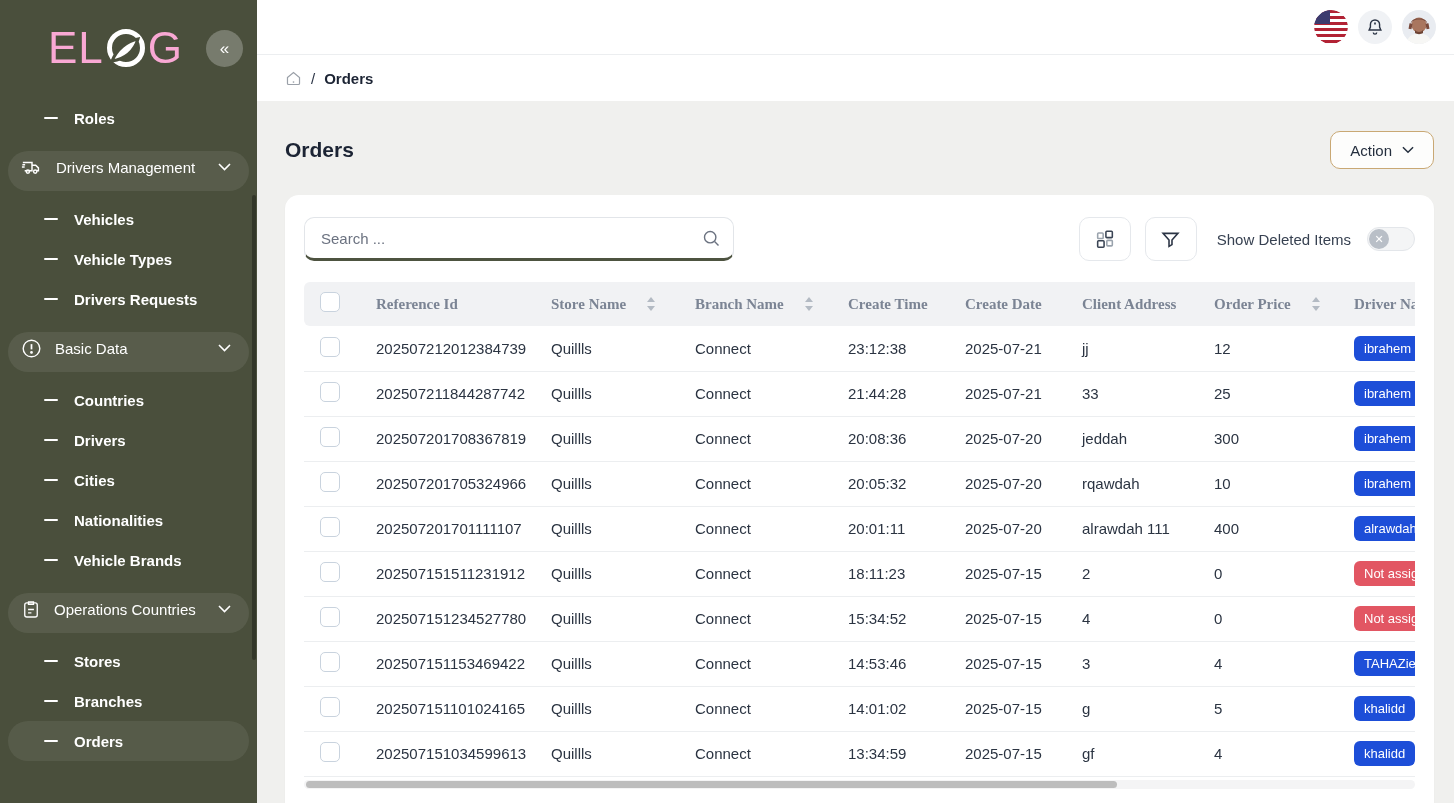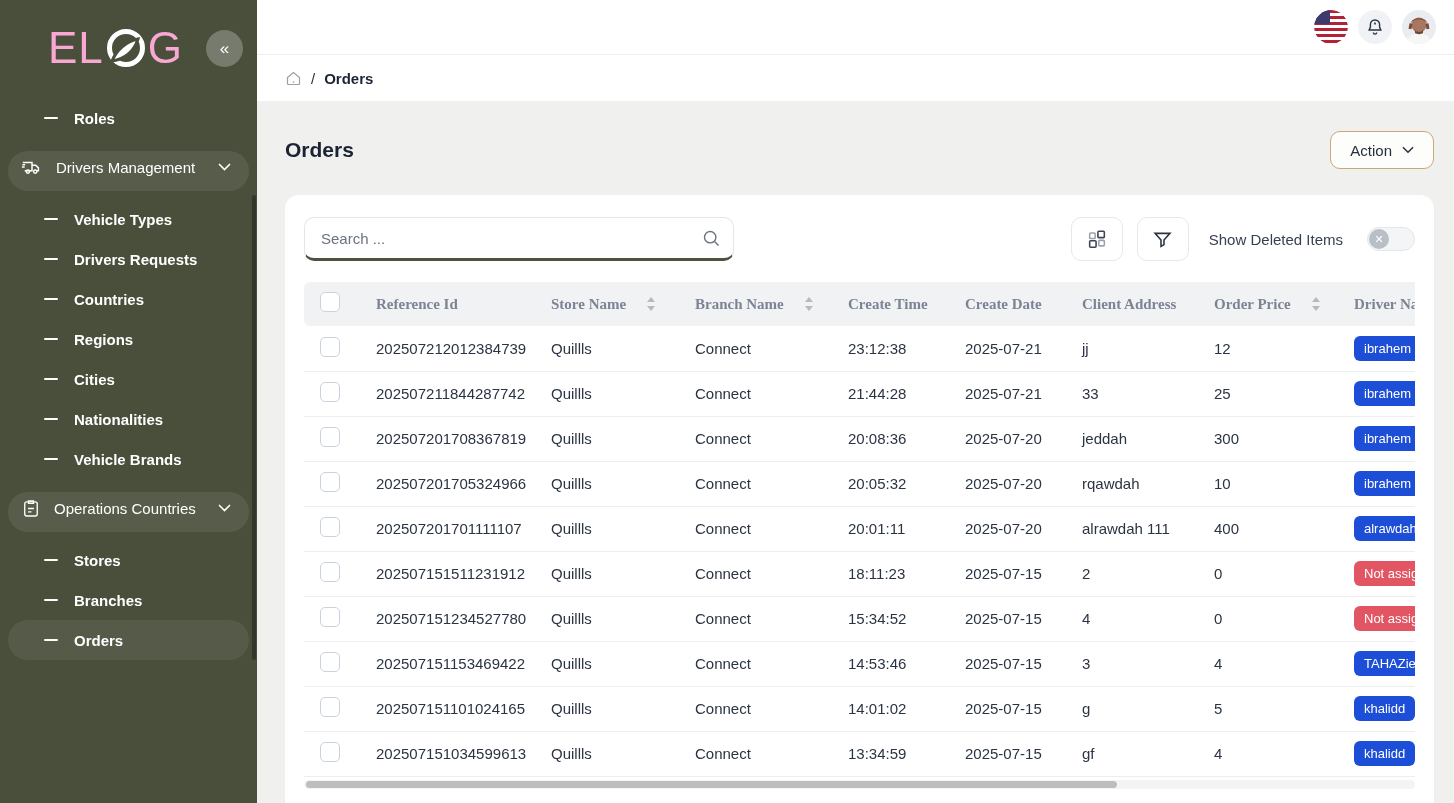--- a/index.html
+++ b/index.html
@@ -42,21 +42,21 @@
 
   .card { background:#fff; border-radius:14px 14px 0 0; box-shadow:0 1px 2px rgba(0,0,0,0.04); padding:22px 19px 0 19px; flex:1; min-height:0; display:flex; flex-direction:column; }
   .card-toolbar { display:flex; align-items:flex-end; }
   .search-wrap { position:relative; width:430px; }
   .search-input { width:100%; height:44px; border:1px solid #e2e5e9; border-bottom:3px solid #4d5340; border-radius:10px;
     padding:0 42px 0 16px; font-size:15px; color:#374151; font-family:inherit; outline:none; background:#fff; }
   .search-input::placeholder { color:#6b7280; }
   .search-icon-btn { position:absolute; right:12px; top:11px; background:none; border:none; cursor:pointer; }
   .toolbar-right { margin-left:auto; display:flex; align-items:center; gap:14px; }
   .icon-btn { width:52px; height:44px; border:1px solid #e5e8ec; border-radius:10px; background:#fff; display:flex; align-items:center; justify-content:center; cursor:pointer; }
-  .show-deleted { display:flex; align-items:center; gap:24px; margin-left:6px; font-size:15px; color:#374151; }
+  .show-deleted { display:flex; align-items:center; gap:16px; margin-left:6px; font-size:15px; color:#374151; }
   .toggle { position:relative; width:48px; height:24px; border-radius:12px; background:#f4f5f6; border:1px solid #e3e6ea; cursor:pointer; }
   .toggle .knob { position:absolute; left:1px; top:1px; width:20px; height:20px; border-radius:50%; background:#b9bfc7;
     color:#fff; font-size:11px; display:flex; align-items:center; justify-content:center; }
 
   .table-clip { margin-top:21px; overflow:hidden; width:100%; }
   table { border-collapse:collapse; table-layout:fixed; width:1206px; }
   th, td { text-align:left; font-size:15px; padding:0 0 0 4px; height:44px; white-space:nowrap; overflow:hidden; }
   thead th { background:#f1f2f4; color:#7b8494; font-weight:700; height:44px;font-family:Liberation Serif, serif; }
   thead th:first-child { border-radius:6px 0 0 6px; }
   tbody td { color:#2b3442; border-bottom:1px solid #eceef0; height:45px; }
@@ -115,35 +115,50 @@
           <path d="M1.5 9.5h3M1 12h3"></path>
         </svg>
         <span class="grow">Drivers Management</span>
         <svg width="13" height="8" viewBox="0 0 13 8" fill="none" stroke="#ffffff" stroke-width="1.6">
             <path d="M1 1l5.5 5.5L12 1"></path>
           </svg>
       </div>
 
       <div class="nav-link">
         <span class="dash"></span>
+        <span>Vehicles</span>
+      </div>
+      <div class="nav-link">
+        <span class="dash"></span>
         <span>Vehicle Types</span>
       </div>
       <div class="nav-link">
         <span class="dash"></span>
         <span>Drivers Requests</span>
       </div>
 
+      <div class="nav-group">
+        <svg width="21" height="21" viewBox="0 0 24 24" fill="none" stroke="#ffffff" stroke-width="1.6">
+          <circle cx="12" cy="12" r="9.5"></circle>
+            <path d="M12 7v6" stroke-width="2"></path>
+            <circle cx="12" cy="16.5" r="0.8" fill="#ffffff"></circle>
+        </svg>
+        <span class="grow">Basic Data</span>
+        <svg width="13" height="8" viewBox="0 0 13 8" fill="none" stroke="#ffffff" stroke-width="1.6">
+            <path d="M1 1l5.5 5.5L12 1"></path>
+          </svg>
+      </div>
 
       <div class="nav-link">
         <span class="dash"></span>
         <span>Countries</span>
       </div>
       <div class="nav-link">
         <span class="dash"></span>
-        <span>Regions</span>
+        <span>Drivers</span>
       </div>
       <div class="nav-link">
         <span class="dash"></span>
         <span>Cities</span>
       </div>
       <div class="nav-link">
         <span class="dash"></span>
         <span>Nationalities</span>
       </div>
       <div class="nav-link">

